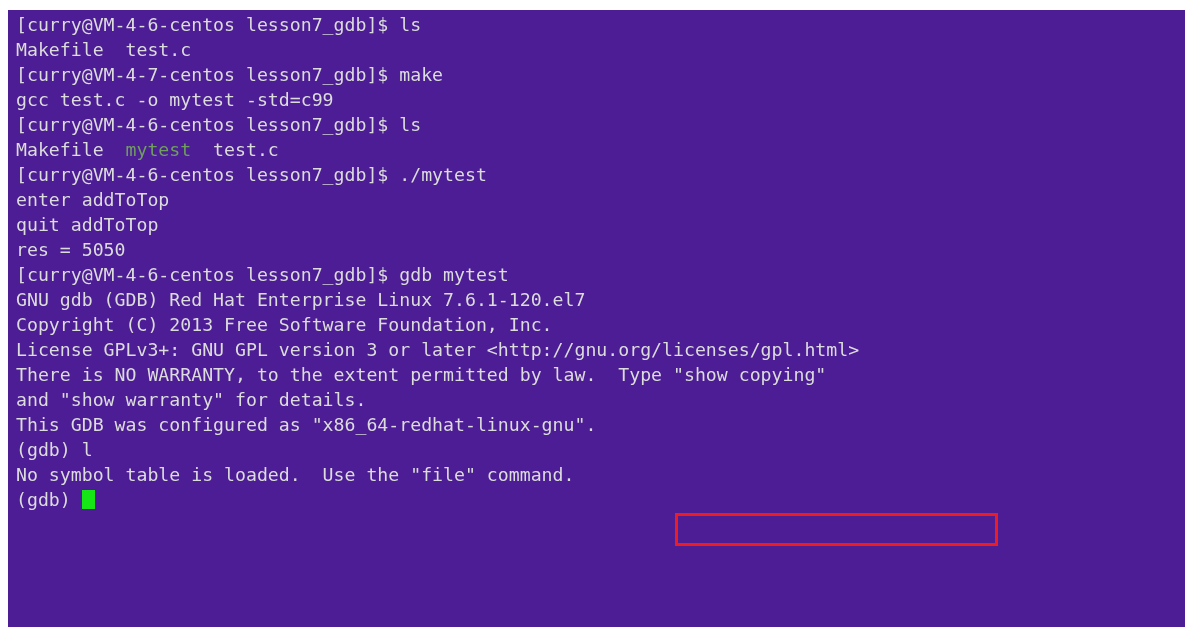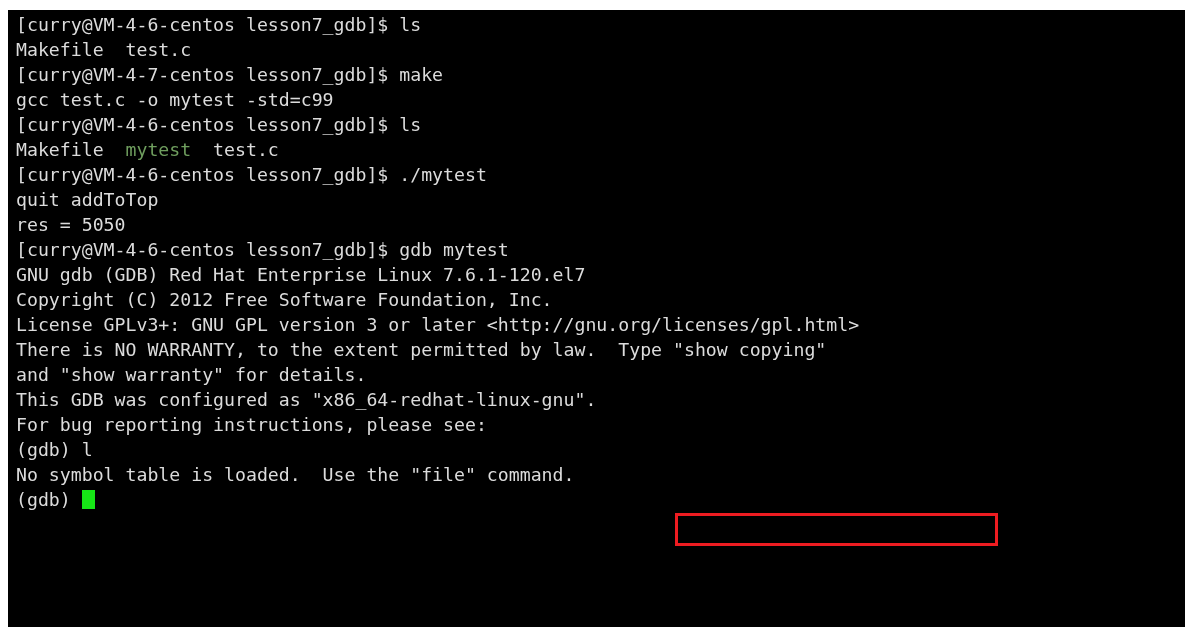--- a/index.html
+++ b/index.html
@@ -59,37 +59,37 @@
   #annotation-box {
     position: absolute;
     border-style: solid;
     box-sizing: border-box;
     pointer-events: none;
   }
 </style>
 </head>
 <body>
 
-<div id="terminal" style="background: #000000;">
+<div id="terminal" style="background: #4c1d95;">
   <div id="screen">
       <div class="line"><span class="tok c-default">[curry@VM-4-6-centos lesson7_gdb]$ ls</span></div>
       <div class="line"><span class="tok c-default">Makefile  test.c</span></div>
       <div class="line"><span class="tok c-default">[curry@VM-4-7-centos lesson7_gdb]$ make</span></div>
       <div class="line"><span class="tok c-default">gcc test.c -o mytest -std=c99</span></div>
       <div class="line"><span class="tok c-default">[curry@VM-4-6-centos lesson7_gdb]$ ls</span></div>
       <div class="line"><span class="tok c-default">Makefile  </span><span class="tok c-green">mytest</span><span class="tok c-default">  test.c</span></div>
       <div class="line"><span class="tok c-default">[curry@VM-4-6-centos lesson7_gdb]$ ./mytest</span></div>
+      <div class="line"><span class="tok c-default">enter addToTop</span></div>
       <div class="line"><span class="tok c-default">quit addToTop</span></div>
       <div class="line"><span class="tok c-default">res = 5050</span></div>
       <div class="line"><span class="tok c-default">[curry@VM-4-6-centos lesson7_gdb]$ gdb mytest</span></div>
       <div class="line"><span class="tok c-default">GNU gdb (GDB) Red Hat Enterprise Linux 7.6.1-120.el7</span></div>
-      <div class="line"><span class="tok c-default">Copyright (C) 2012 Free Software Foundation, Inc.</span></div>
+      <div class="line"><span class="tok c-default">Copyright (C) 2013 Free Software Foundation, Inc.</span></div>
       <div class="line"><span class="tok c-default">License GPLv3+: GNU GPL version 3 or later &lt;http://gnu.org/licenses/gpl.html&gt;</span></div>
       <div class="line"><span class="tok c-default">There is NO WARRANTY, to the extent permitted by law.  Type "show copying"</span></div>
       <div class="line"><span class="tok c-default">and "show warranty" for details.</span></div>
       <div class="line"><span class="tok c-default">This GDB was configured as "x86_64-redhat-linux-gnu".</span></div>
-      <div class="line"><span class="tok c-default">For bug reporting instructions, please see:</span></div>
       <div class="line"><span class="tok c-default">(gdb) l</span></div>
       <div class="line"><span class="tok c-default">No symbol table is loaded.  Use the "file" command.</span></div>
       <div class="line"><span class="tok c-default">(gdb) </span><span class="cursor" style="background: rgb(22, 230, 22);"></span></div>
     </div>
   <div id="annotation-box" style="left: 667px; top: 503px; width: 323px; height: 33px; border-width: 3px; border-color: rgb(238, 28, 33);"></div>
 </div>
 
 </body></html>

